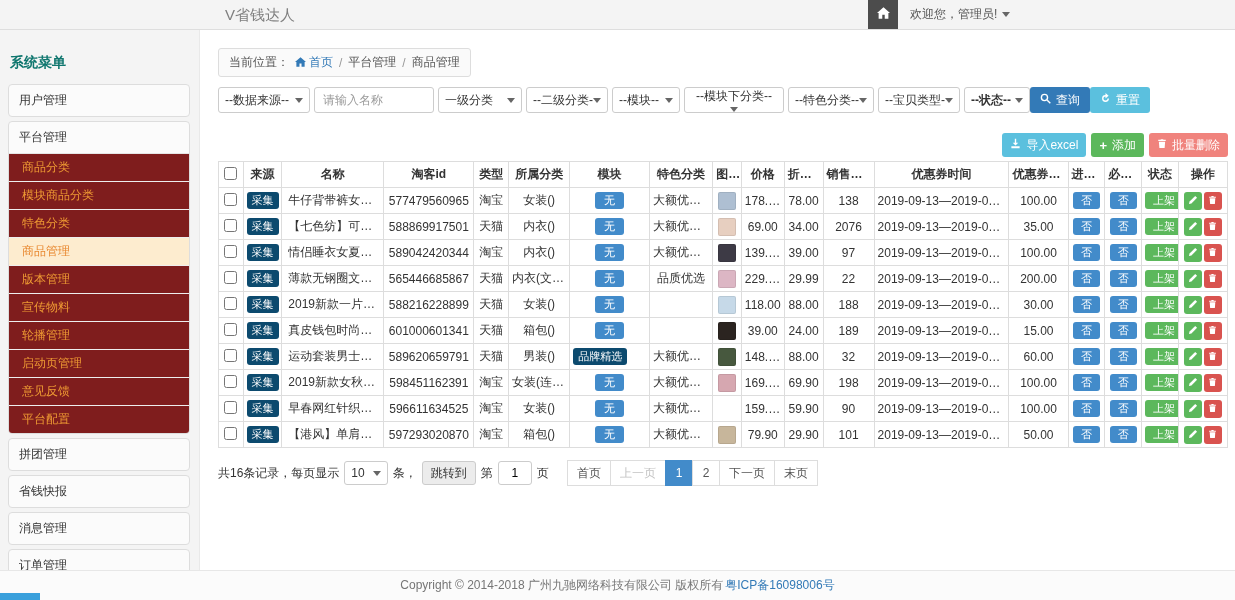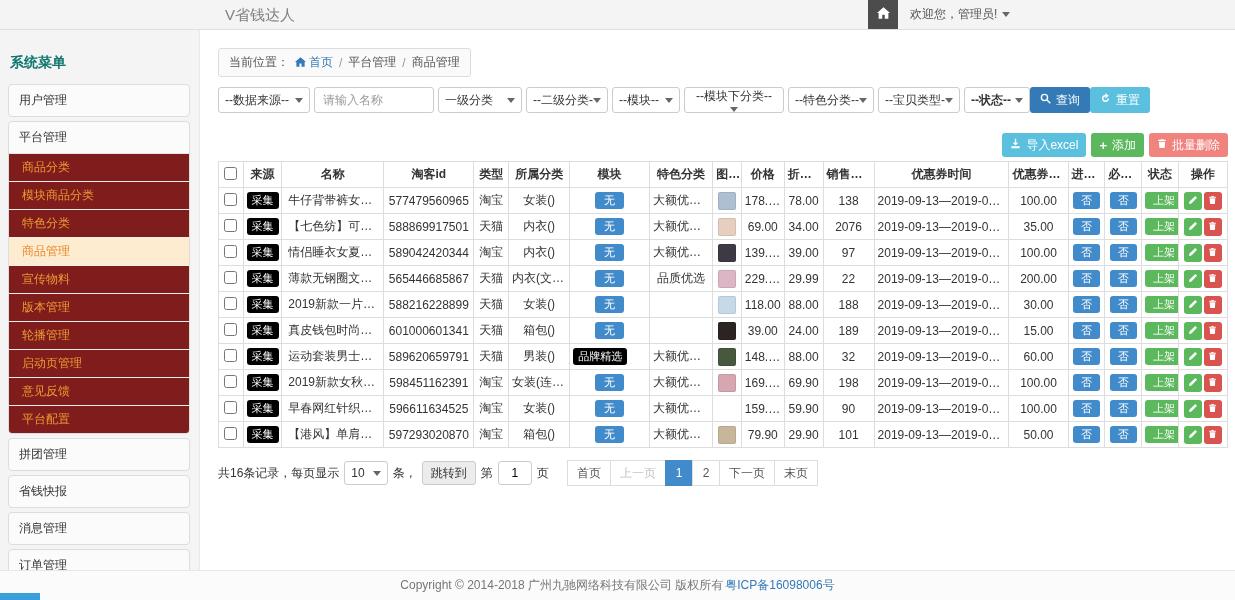--- a/index.html
+++ b/index.html
@@ -44,21 +44,21 @@
   .toolbar{margin-top:20px;display:flex;justify-content:flex-end;gap:5px}
   .toolbar .btn{height:24px;padding:0 8px}
   .plus{font-weight:bold;font-size:13px;line-height:1}
   
   .ptable{width:1010px;border-collapse:collapse;table-layout:fixed;background:#fff;margin-top:4px}
   .ptable th,.ptable td{border:1px solid #ddd;height:26px;text-align:center;padding:2px 3px;overflow:hidden;white-space:nowrap;text-overflow:ellipsis;font-size:12px}
   .ptable th{font-weight:bold;color:#333}
   .op-head{color:#d9534f}
   td.name-cell{text-align:left;padding-left:6px}
   .badge{display:inline-block;padding:2px 5px;border-radius:3px;color:#fff;font-size:11px;line-height:1.2}
-  .badge.orange{background:#000000}
+  .badge.orange{background:#0c4a6e}
   .badge.blue{background:#428bca;padding:2px 9px}
   .module-extra{margin-left:2px;color:#333;font-size:11px}
   .thumb{width:18px;height:18px;border-radius:2px;margin:0 auto;border:1px solid rgba(0,0,0,.08)}
   .btn-xs{display:inline-block;border:none;padding:3px 8px;border-radius:3px;color:#fff;font-size:11px;line-height:1;cursor:pointer;font-family:inherit}
   .btn-blue{background:#428bca}
   .btn-green{background:#5cb85c}
   .icon-btn{display:inline-flex;width:18px;height:18px;border-radius:3px;align-items:center;justify-content:center;cursor:pointer;margin:0 1px;vertical-align:middle}
   .icon-btn.green{background:#5cb85c}
   .icon-btn.red{background:#d9534f}
   
@@ -101,22 +101,22 @@
       <div class="menu-box">
         <div class="menu-top">用户管理</div>
       </div>
       <div class="menu-box">
         <div class="menu-top">平台管理</div>
         <div class="submenu">
           <div class="submenu-item">商品分类</div>
           <div class="submenu-item">模块商品分类</div>
           <div class="submenu-item">特色分类</div>
           <div class="submenu-item active">商品管理</div>
+          <div class="submenu-item">版本管理</div>
           <div class="submenu-item">宣传物料</div>
-          <div class="submenu-item">版本管理</div>
           <div class="submenu-item">轮播管理</div>
           <div class="submenu-item">启动页管理</div>
           <div class="submenu-item">意见反馈</div>
           <div class="submenu-item">平台配置</div>
         </div>
       </div>
       <div class="menu-box">
         <div class="menu-top">拼团管理</div>
       </div>
       <div class="menu-box">

